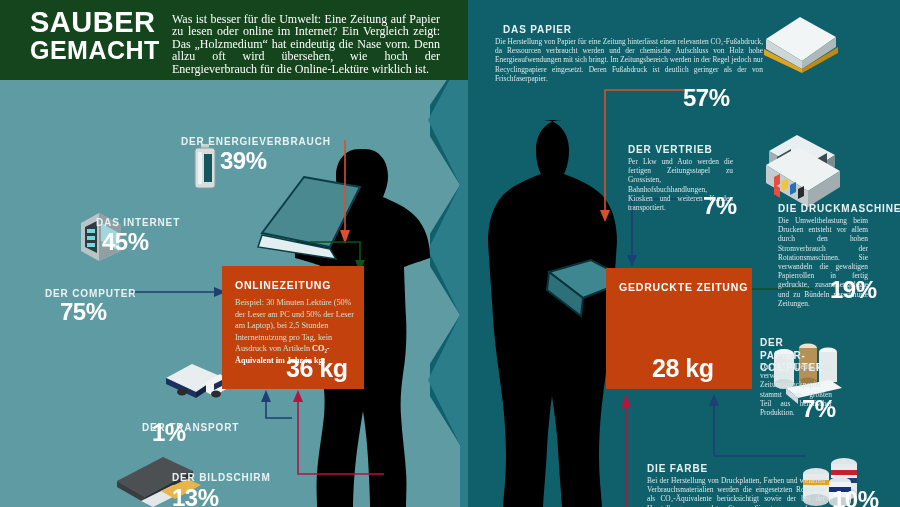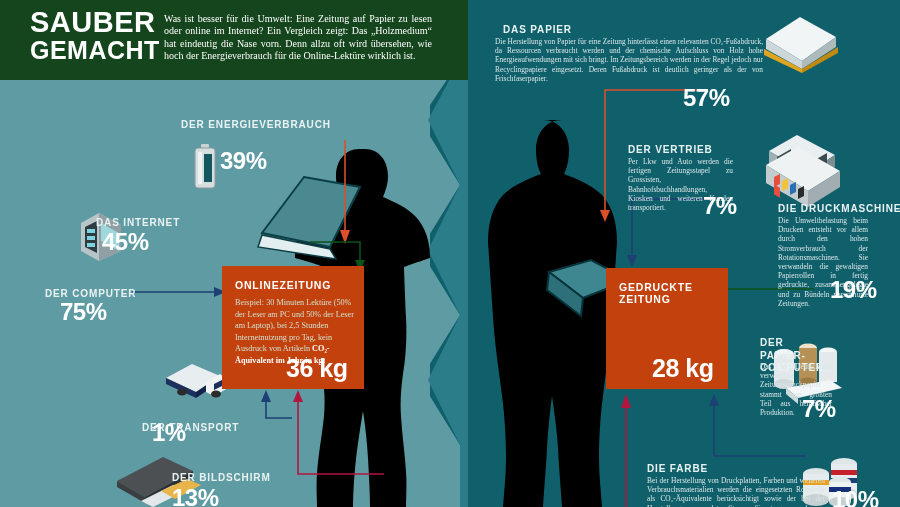--- a/index.html
+++ b/index.html
@@ -21,23 +21,23 @@
     position:absolute; left:0; top:0; width:468px; height:80px;
     background:#14451c;
   }
   .hdr-title {
     position:absolute; left:30px; top:8px; width:140px;
     color:#ffffff; font-weight:bold; font-size:29px; line-height:28px;
     letter-spacing:0.5px;
   }
   .hdr-title .l2 { font-size:25px; display:block; }
   .hdr-sub {
-    position:absolute; left:164px; top:13px; width:268px;
+    position:absolute; left:172px; top:13px; width:268px;
     color:#ffffff; font-family:"Liberation Serif", serif;
-    font-size:10px; line-height:12.4px; text-align:justify;
+    font-size:12px; line-height:12.4px; text-align:justify;
   }
 
   
   .lbl {
     position:absolute; color:#e9f2f2; font-size:10px; font-weight:bold;
     letter-spacing:0.85px; white-space:nowrap;
   }
   .lbl.wrap { white-space:normal; line-height:12.5px; }
   .pct {
     position:absolute; color:#ffffff; font-size:24px; font-weight:bold;
@@ -168,21 +168,21 @@
   </svg>
 
   <svg class="ico" style="left:115px; top:455px; width:105px; height:52px;" viewBox="0 0 105 52">
     <polygon points="2,26 48,2 78,16 30,42" fill="#4c5053"></polygon>
     <polygon points="2,26 30,42 30,48 2,32" fill="#3a3e41"></polygon>
     <polygon points="30,42 78,16 78,22 30,48" fill="#2c3033"></polygon>
     <polygon points="26,46 58,30 70,36 38,52" fill="#e2e8ea"></polygon>
     <polygon points="46,36 72,24 86,30 60,44" fill="#e8b54a"></polygon>
   </svg>
 
-  <div class="lbl" style="left:181px; top:119px;">DER ENERGIEVERBRAUCH</div>
+  <div class="lbl" style="left:181px; top:136px;">DER ENERGIEVERBRAUCH</div>
   <div class="pct" style="left:220px; top:147px;">39%</div>
 
   <div class="lbl" style="left:96px; top:217px;">DAS INTERNET</div>
   <div class="pct" style="left:102px; top:228px;">45%</div>
 
   <div class="lbl" style="left:45px; top:288px;">DER COMPUTER</div>
   <div class="pct" style="left:60px; top:298px;">75%</div>
 
   <div class="lbl" style="left:142px; top:422px;">DER TRANSPORT</div>
   <div class="pct" style="left:152px; top:419px;">1%</div>
@@ -291,18 +291,18 @@
 
   <div class="lbl wrap" style="left:760px; top:337px; width:70px;">DER PAPIER-
 COMPUTER</div>
   <div class="body-txt" style="left:760px; top:362px; width:72px;">Das in Deutschland verwendete Zeitungsdruckpapier stammt zum größten Teil aus heimischer Produktion.</div>
   <div class="pct" style="left:802px; top:395px;">7%</div>
 
   <div class="lbl" style="left:647px; top:463px;">DIE FARBE</div>
   <div class="body-txt" style="left:647px; top:476px; width:178px;">Bei der Herstellung von Druckplatten, Farben und weiteren Verbrauchsmaterialien werden die eingesetzten Rohstoffe als CO₂-Äquivalente berücksichtigt sowie der bei der Herstellung verwendete Strom. Sie tragen auch zur Treibhausbilanz eines Druckerzeugnisses bei.</div>
   <div class="pct" style="left:832px; top:486px;">10%</div>
 
-  <div class="gbox" style="left:606px; top:268px; width:122px; height:121px;">
+  <div class="gbox" style="left:606px; top:268px; width:146px; height:121px;">
     <div class="g-title" style="left:13px; top:13px;">GEDRUCKTE ZEITUNG</div>
     <div class="g-kg" style="left:46px; top:86px;text-align:right;">28 kg</div>
   </div>
 
 </div>
 
 </body></html>

